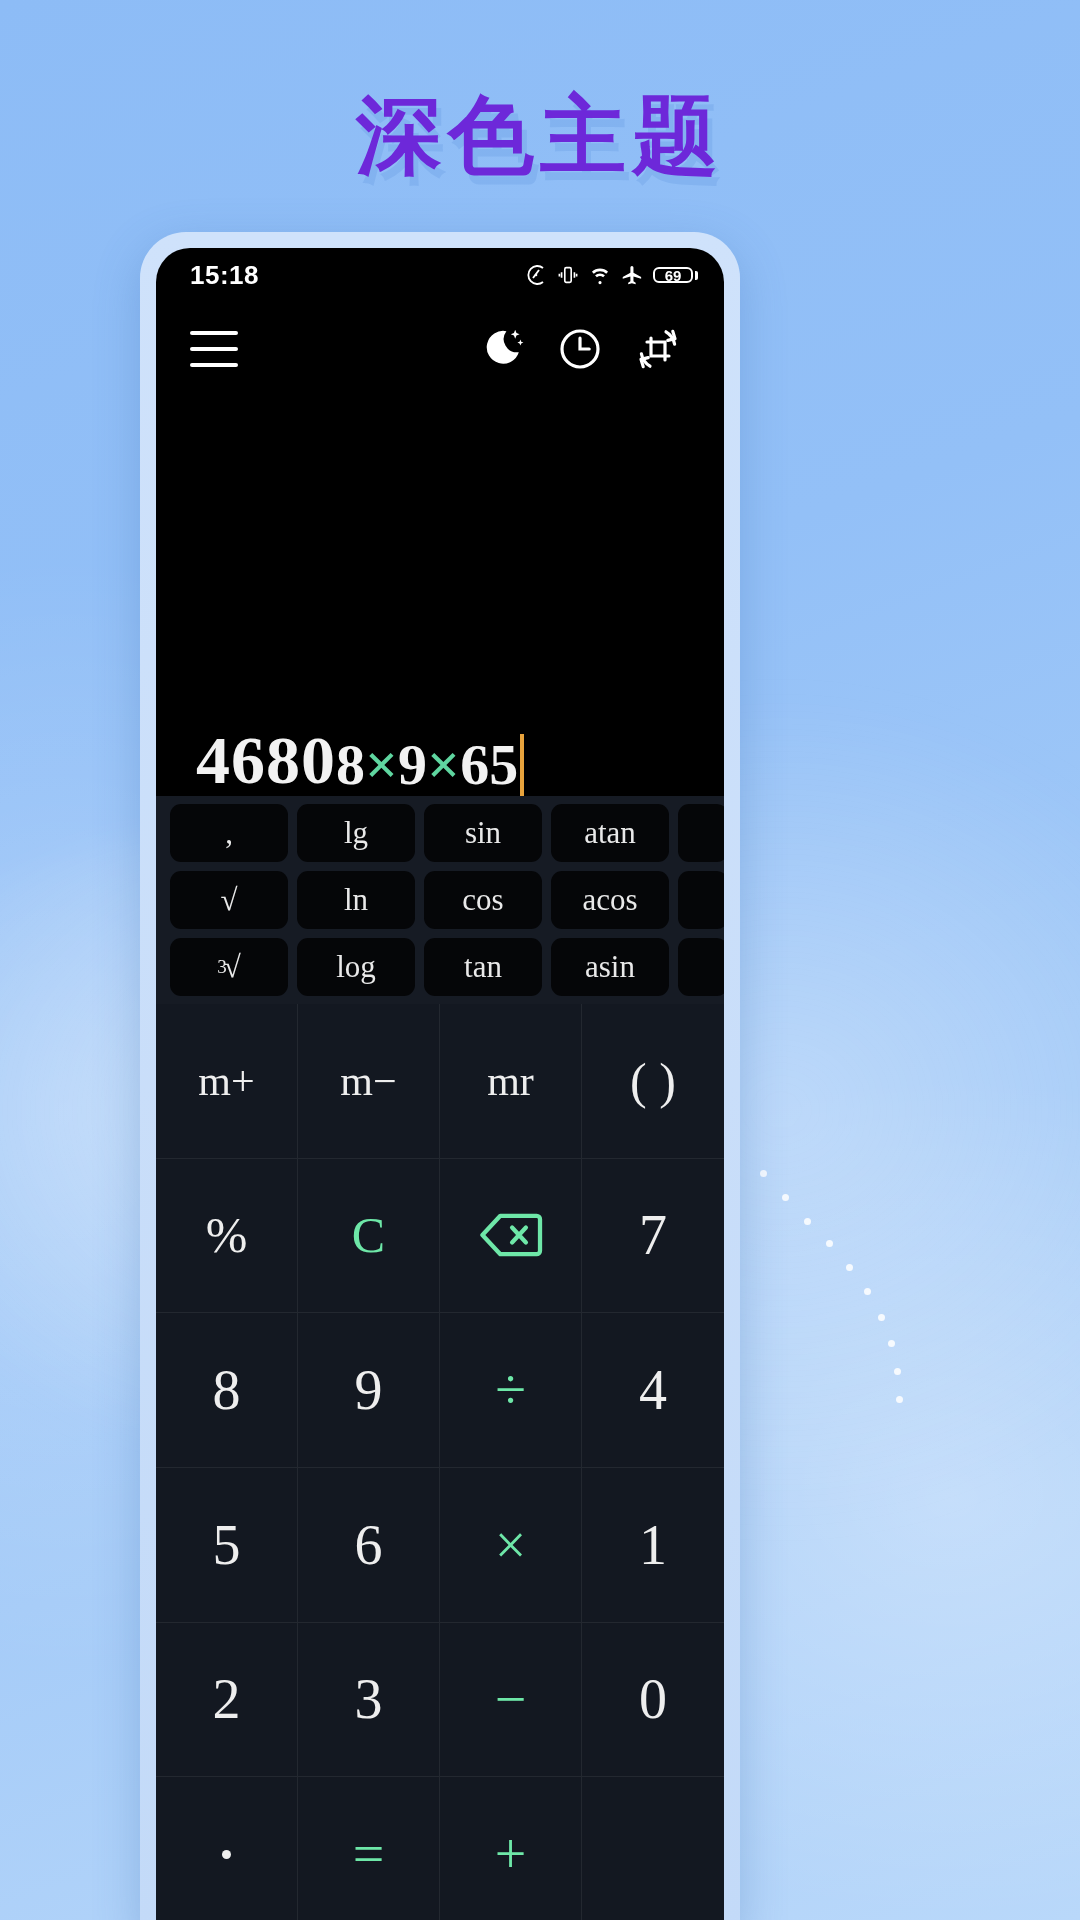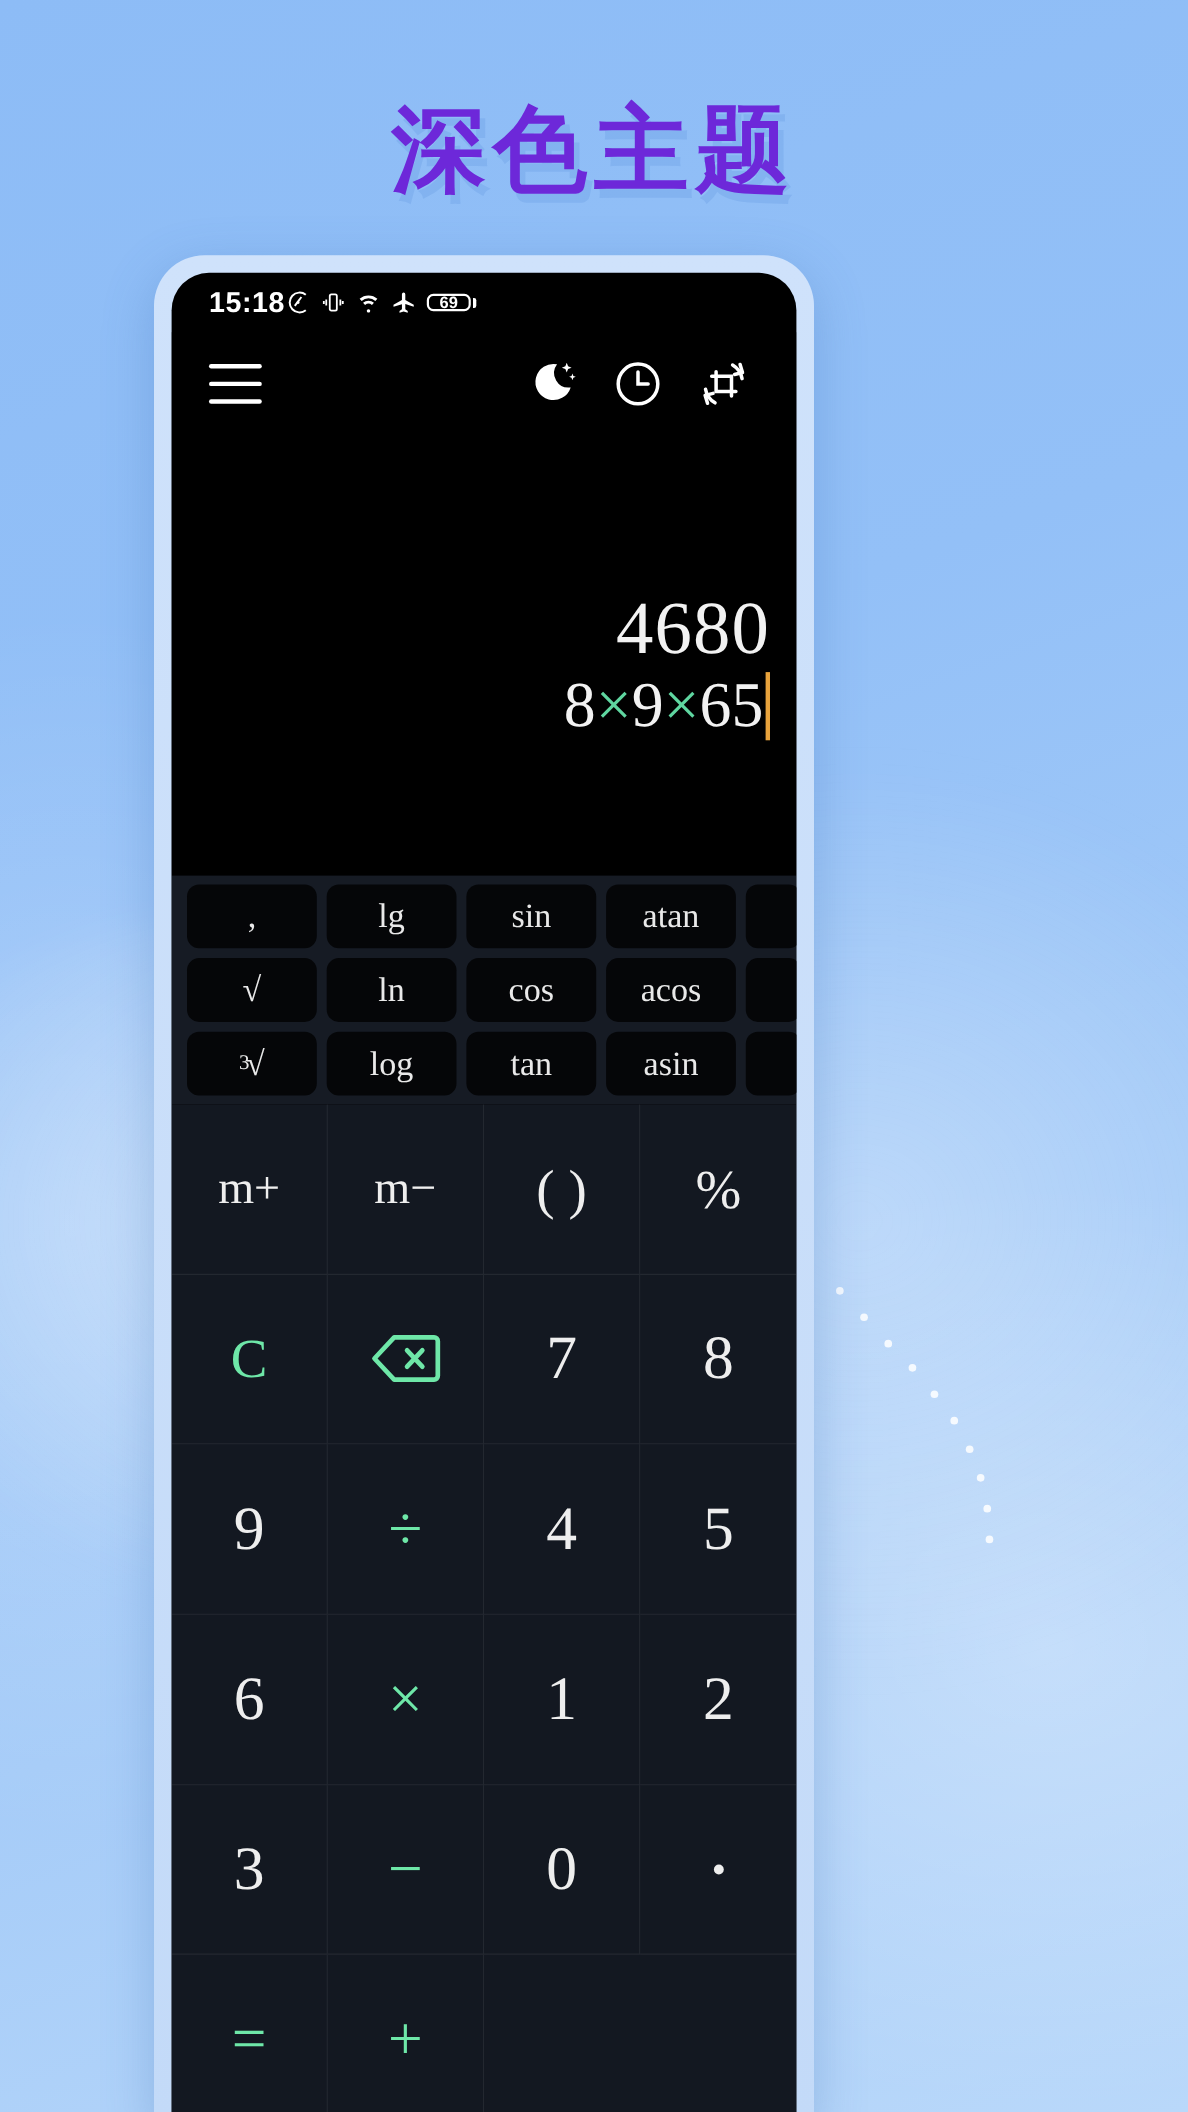--- a/index.html
+++ b/index.html
@@ -89,20 +89,21 @@
     display: flex;
     flex-direction: column;
   }
 
   
   .statusbar {
     height: 54px;
     flex: 0 0 54px;
     display: flex;
     align-items: center;
+    justify-content: space-between;
     padding: 0 26px 0 34px;
     color: #fff;
     font-family: "Liberation Sans", sans-serif;
   }
   .status-time { font-size: 26px; font-weight: bold; letter-spacing: 0.5px; }
   .status-icons { display: flex; align-items: center; gap: 9px; }
   .status-icons svg { display: block; }
   .battery {
     display: flex;
     align-items: center;
@@ -147,24 +148,24 @@
   }
   .hamburger span:nth-child(1) { width: 48px; }
   .hamburger span:nth-child(2) { width: 48px; }
   .hamburger span:nth-child(3) { width: 48px; }
 
   
   .display {
     flex: 0 0 400px;
     background: #000;
     display: flex;
-    flex-direction: column;
     align-items: flex-end;
     justify-content: flex-start;
     padding: 140px 24px 0 40px;
+    font-weight: bold;
   }
   .result {
     font-size: 68px;
     color: #f2f2f2;
     line-height: 1.04;
     letter-spacing: 1px;
   }
   .expr {
     margin-top: 4px;
     font-size: 58px;
@@ -355,20 +356,21 @@
           <div class="sci-key">log</div>
           <div class="sci-key">tan</div>
           <div class="sci-key">asin</div>
           <div class="sci-key partial"></div>
         </div>
       </div>
 
     <div class="keypad" id="main-keypad">
         <div class="key mem">m+</div>
         <div class="key mem">m−</div>
+        <div class="key mem">mr</div>
         <div class="key">( )</div>
         <div class="key">%</div>
         <div class="key green">C</div>
         <div class="key">
           <svg width="64" height="48" viewBox="0 0 30 22" fill="none" stroke="#6ee7a8" stroke-width="2" stroke-linecap="round" stroke-linejoin="round">
             <path d="M10 2 H27 a1.6 1.6 0 0 1 1.6 1.6 v14.8 a1.6 1.6 0 0 1 -1.6 1.6 H10 L1.6 11 z"></path>
             <path d="M15.5 7.5 L22 14.5 M22 7.5 L15.5 14.5"></path>
           </svg>
         </div>
         <div class="key big">7</div>

